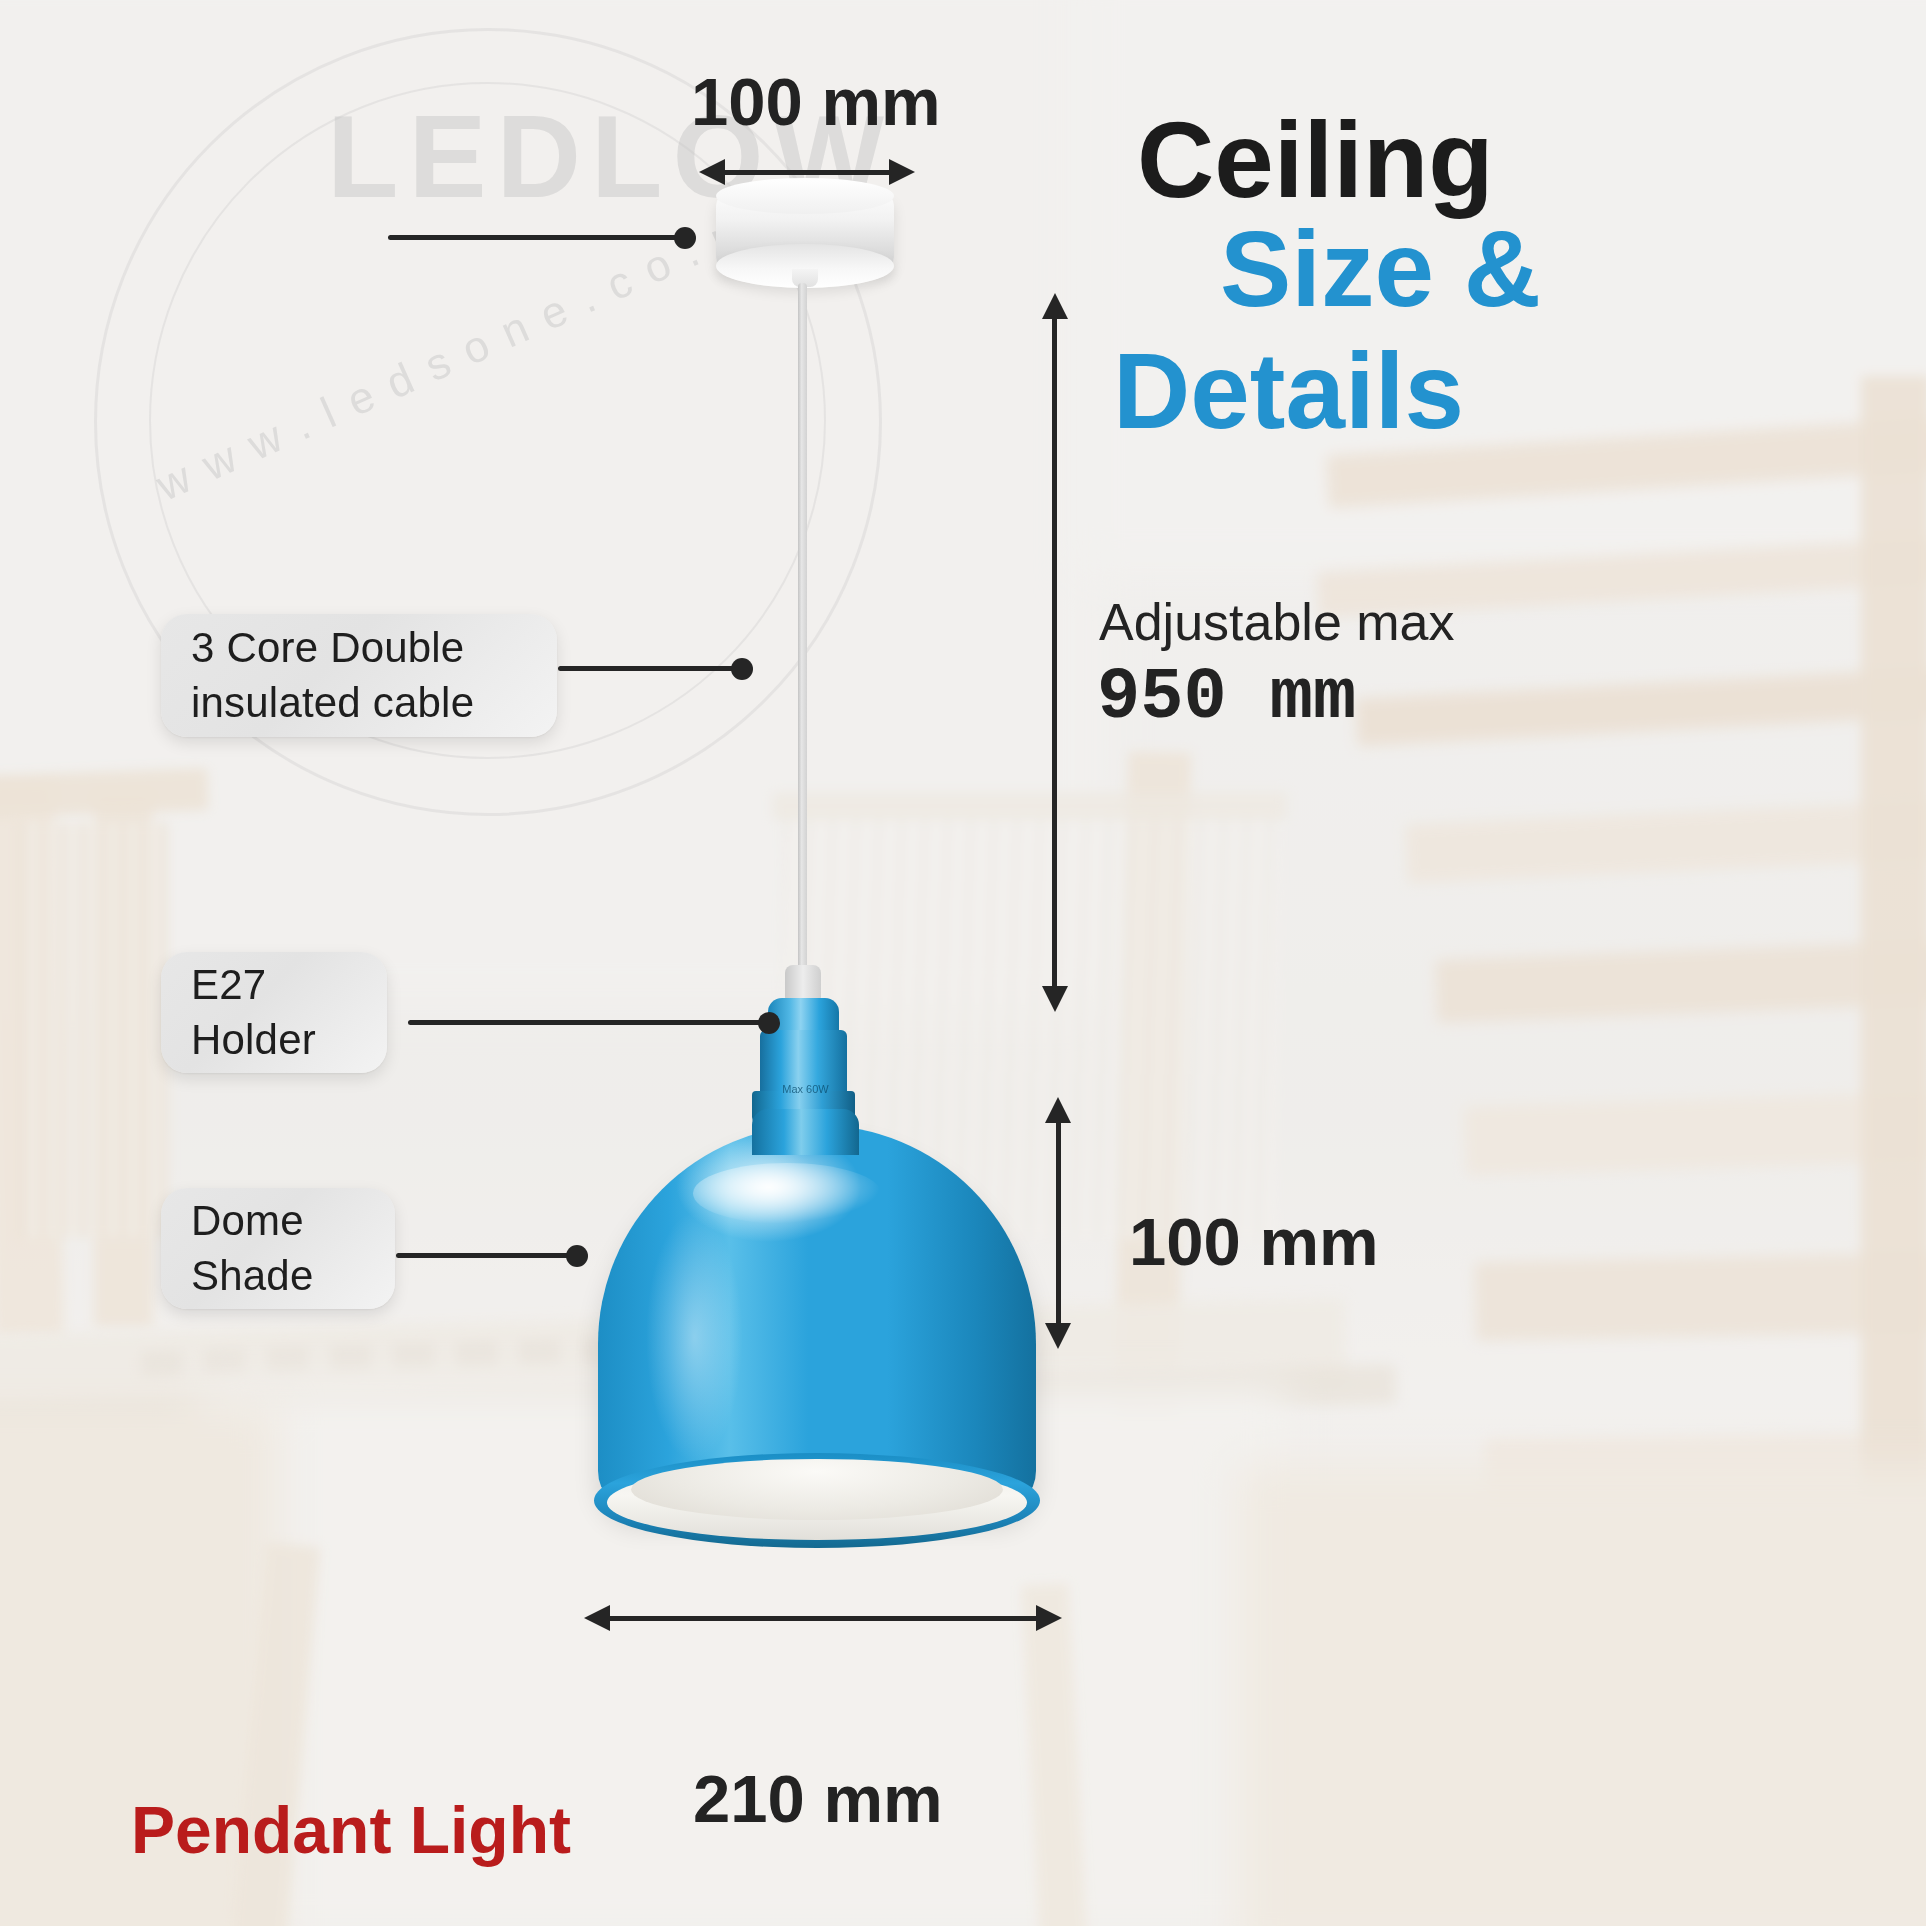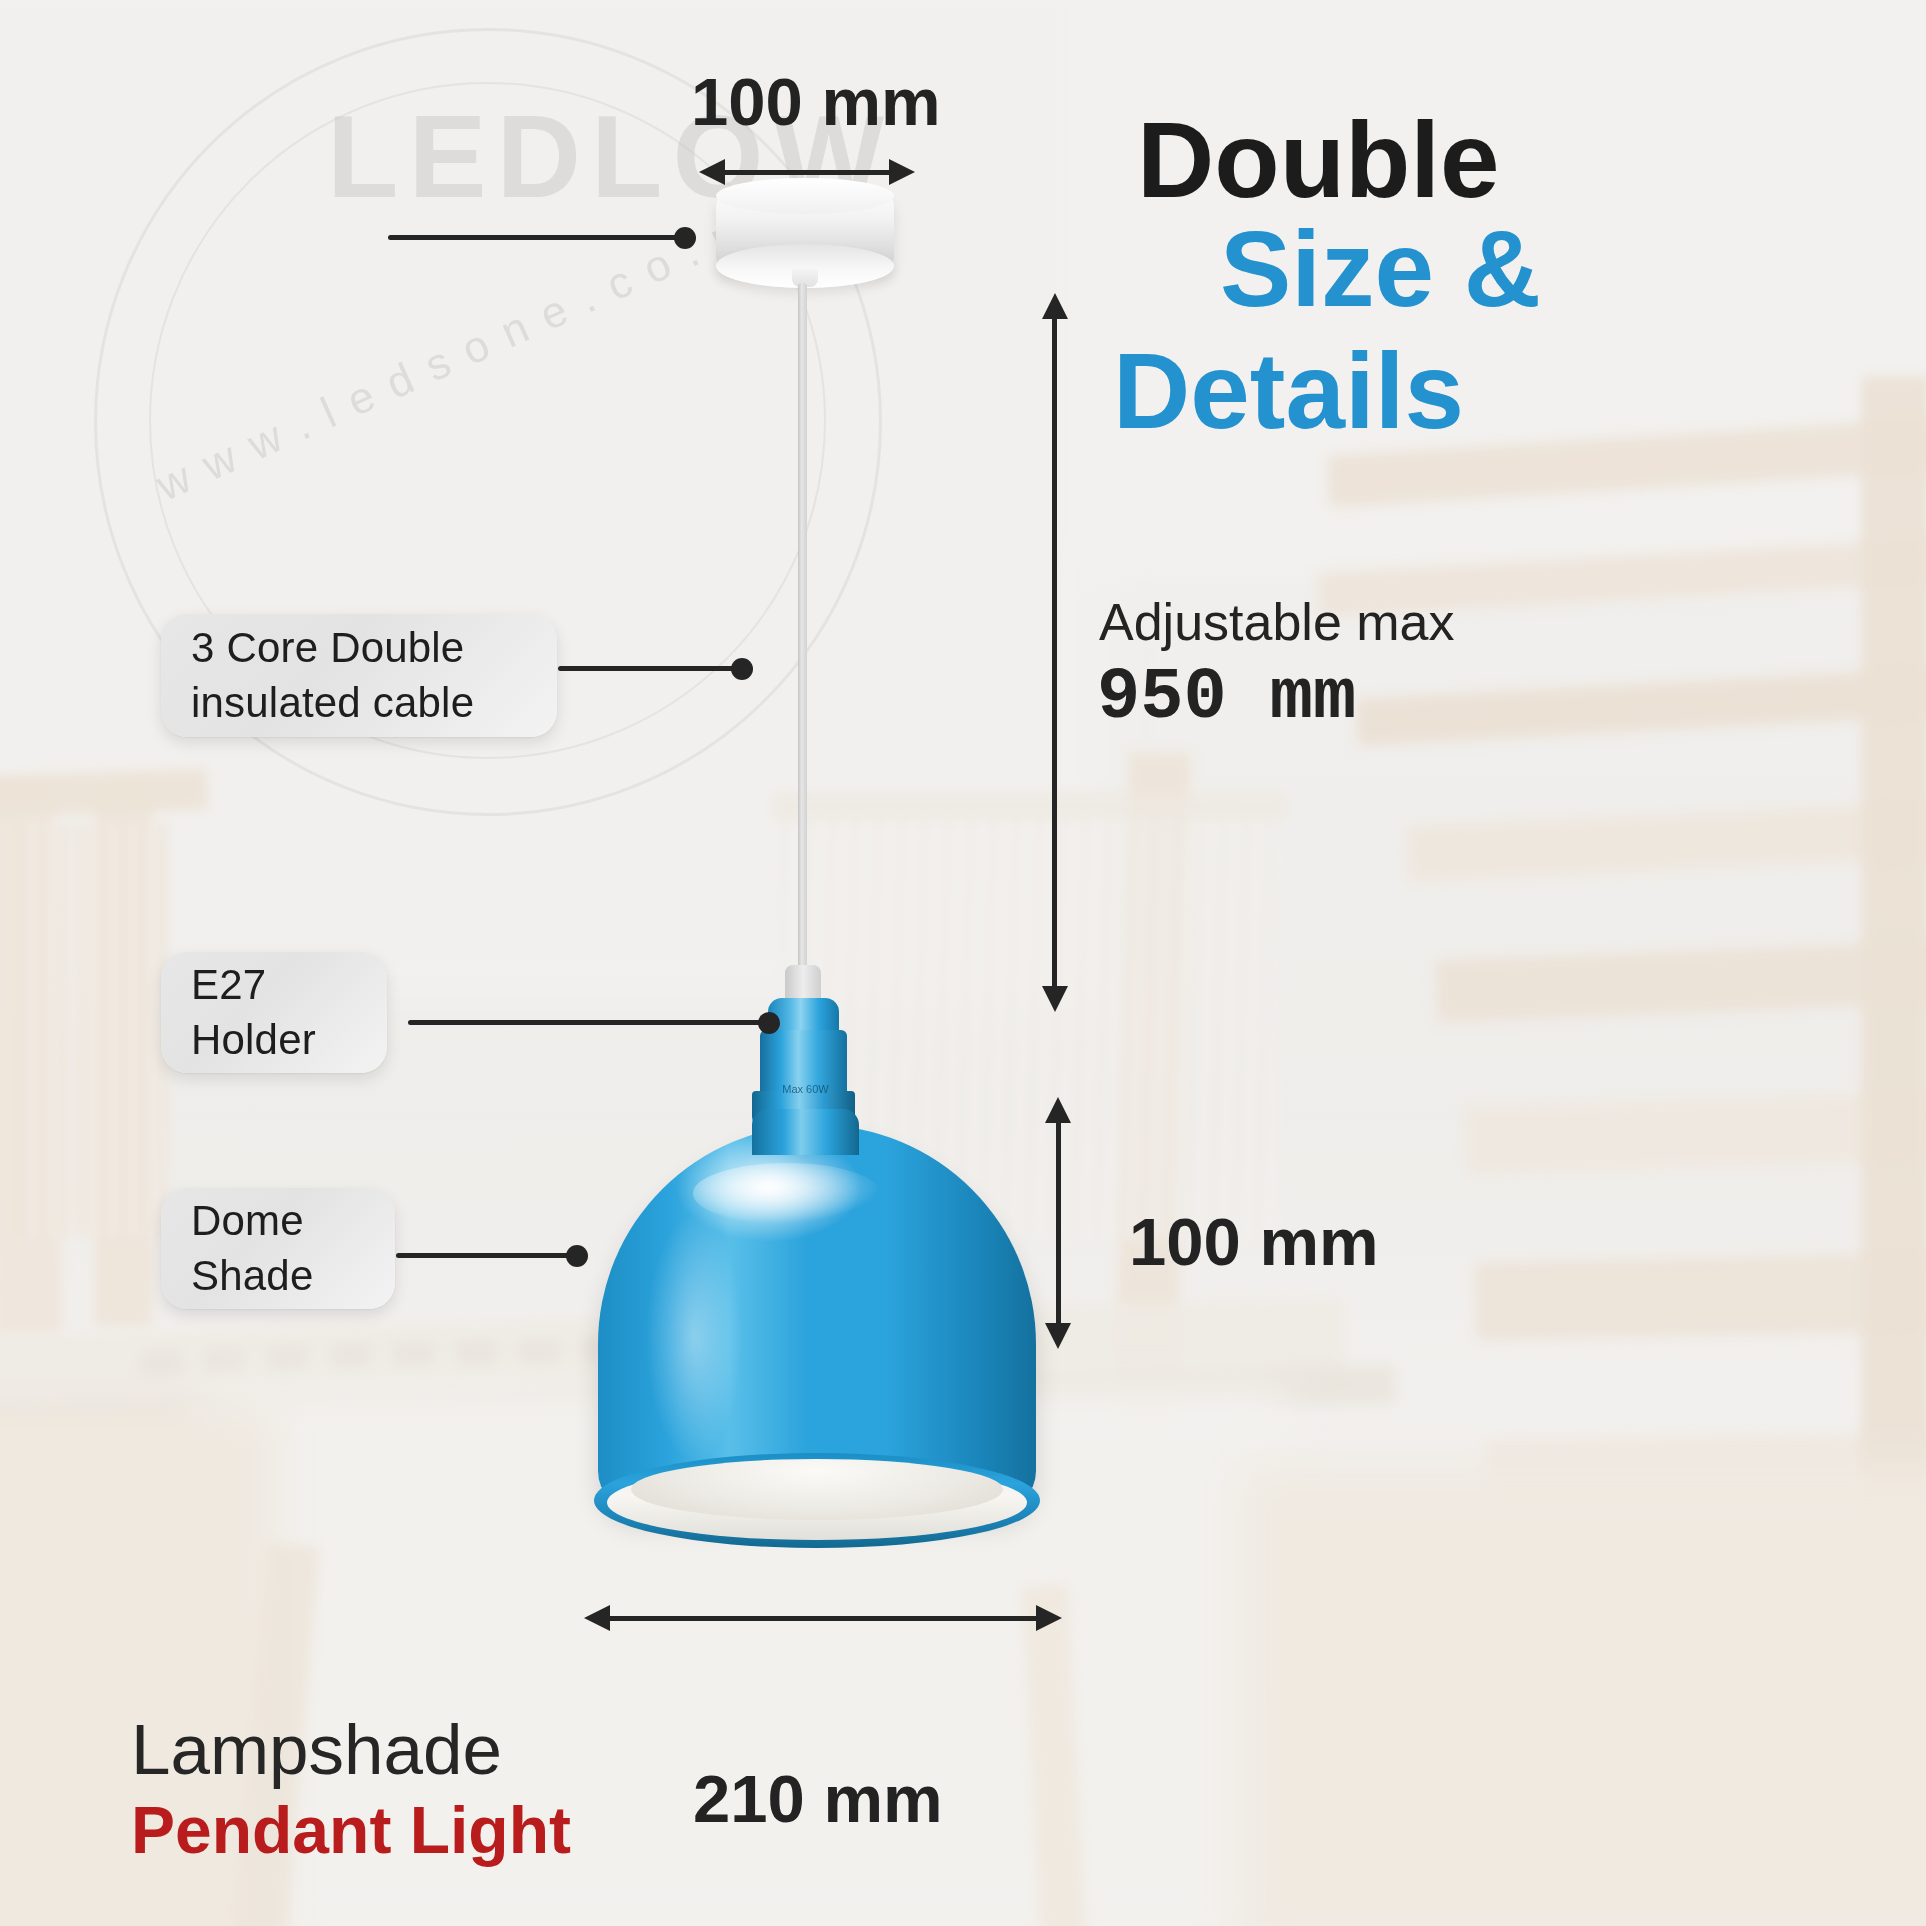--- a/index.html
+++ b/index.html
@@ -204,21 +204,20 @@
   <div class="leader" style="left:408px;top:1020px;width:356px;"></div>
   <div class="dot" style="left:758px;top:1012px;"></div>
 
   <div class="card" style="left:161px;top:1188px;width:234px;height:121px;">
     <span>Dome</span>
     <span class="l2">Shade</span>
   </div>
   <div class="leader" style="left:396px;top:1253px;width:178px;"></div>
   <div class="dot" style="left:566px;top:1245px;"></div>
 
-  <div class="hdr" style="left:1137px;top:107px;font-size:107px;color:#1c1c1c;">Double</div>
+  <div class="hdr" style="left:1137px;top:107px;font-size:107px;color:#1c1c1c;">Ceiling</div>
   <div class="hdr" style="left:1220px;top:216px;font-size:107px;color:#2392cf;">Size &amp;</div>
   <div class="hdr" style="left:1113px;top:317px;font-size:107px;color:#2392cf;margin-top:21px;">Details</div>
 
-  <div class="brand" style="left:131px;top:1709px;font-size:71px;color:#262626;font-weight:400;">Lampshade</div>
   <div class="brand" style="left:131px;top:1792px;font-size:66px;color:#b91c1c;font-weight:700;">Pendant Light</div>
 
 </div>
 
 
 </body></html>

